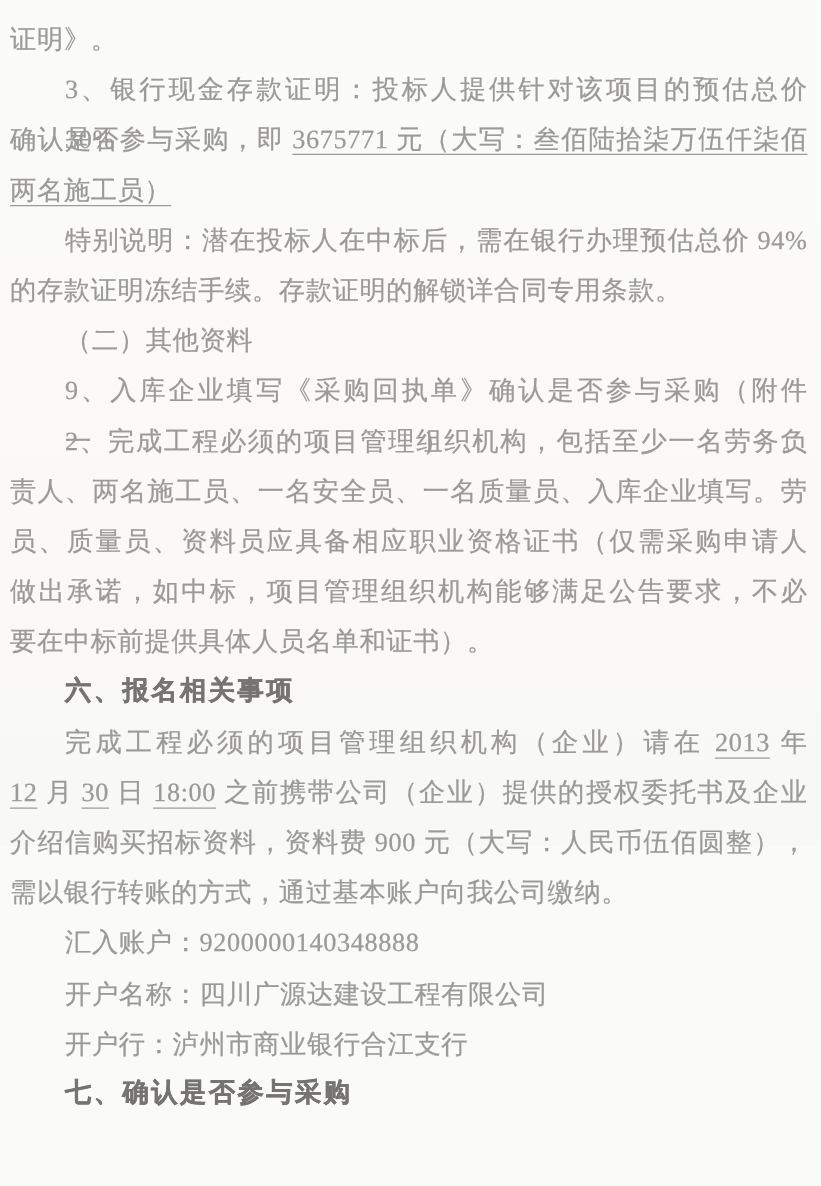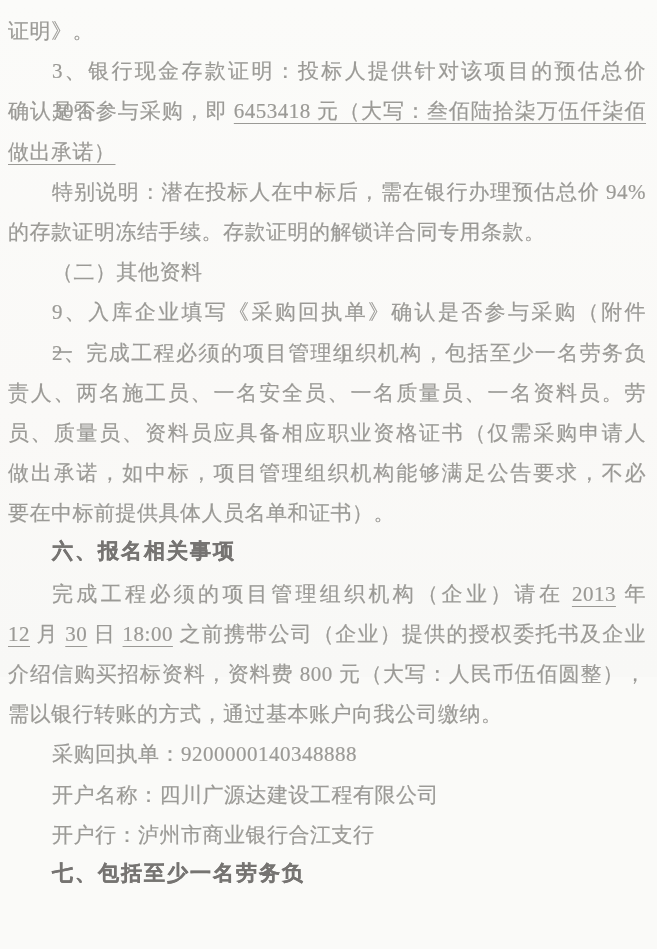--- a/index.html
+++ b/index.html
@@ -24,54 +24,54 @@
     font-size:21px;
     height:40.2px;
     line-height:40.2px;
     color:var(--body-color);
     letter-spacing:0.5px;
     -webkit-text-stroke:0.2px var(--body-color);
   }
   .line.indent{padding-left:44px;}
   .line.justify{text-align:justify;text-align-last:justify;}
   .line.heading{
-    font-family:Liberation Mono, monospace;
+    font-family:Liberation Sans, sans-serif;
     font-weight:bold;
     color:var(--heading-color);
     -webkit-text-stroke:0.3px var(--heading-color);
     letter-spacing:2px;
   }
   .seg{white-space:pre-wrap;}
   .seg.u{
     text-decoration:underline;
     text-underline-offset:5px;
     text-decoration-thickness:1.4px;
   }
 </style>
 </head>
 <body>
 
 <div class="page">
   <div id="doc-lines">
       <div class="line body"><span class="seg">证明》。</span></div>
       <div class="line body indent justify"><span class="seg">3、银行现金存款证明：投标人提供针对该项目的预估总价 30%</span></div>
-      <div class="line body justify"><span class="seg">确认是否参与采购，即 </span><span class="seg u">6453418 元（大写：叁佰陆拾柒万伍仟柒佰</span></div>
-      <div class="line body"><span class="seg u">做出承诺）</span></div>
+      <div class="line body justify"><span class="seg">确认是否参与采购，即 </span><span class="seg u">3675771 元（大写：叁佰陆拾柒万伍仟柒佰</span></div>
+      <div class="line body"><span class="seg u">两名施工员）</span></div>
       <div class="line body indent justify"><span class="seg">特别说明：潜在投标人在中标后，需在银行办理预估总价 94%</span></div>
       <div class="line body"><span class="seg">的存款证明冻结手续。存款证明的解锁详合同专用条款。</span></div>
       <div class="line body indent"><span class="seg">（二）其他资料</span></div>
       <div class="line body indent justify"><span class="seg">9、入库企业填写《采购回执单》确认是否参与采购（附件一）。</span></div>
       <div class="line body indent justify"><span class="seg">2、完成工程必须的项目管理组织机构，包括至少一名劳务负</span></div>
-      <div class="line body justify"><span class="seg">责人、两名施工员、一名安全员、一名质量员、一名资料员。劳</span></div>
+      <div class="line body justify"><span class="seg">责人、两名施工员、一名安全员、一名质量员、入库企业填写。劳</span></div>
       <div class="line body justify"><span class="seg">员、质量员、资料员应具备相应职业资格证书（仅需采购申请人</span></div>
       <div class="line body justify"><span class="seg">做出承诺，如中标，项目管理组织机构能够满足公告要求，不必</span></div>
       <div class="line body"><span class="seg">要在中标前提供具体人员名单和证书）。</span></div>
       <div class="line heading indent"><span class="seg">六、报名相关事项</span></div>
       <div class="line body indent justify"><span class="seg">完成工程必须的项目管理组织机构（企业）请在 </span><span class="seg u">2013</span><span class="seg"> 年</span></div>
       <div class="line body justify"><span class="seg u">12</span><span class="seg"> 月 </span><span class="seg u">30</span><span class="seg"> 日 </span><span class="seg u">18:00</span><span class="seg"> 之前携带公司（企业）提供的授权委托书及企业</span></div>
-      <div class="line body justify"><span class="seg">介绍信购买招标资料，资料费 800 元（大写：人民币伍佰圆整），</span></div>
+      <div class="line body justify"><span class="seg">介绍信购买招标资料，资料费 900 元（大写：人民币伍佰圆整），</span></div>
       <div class="line body"><span class="seg">需以银行转账的方式，通过基本账户向我公司缴纳。</span></div>
-      <div class="line body indent"><span class="seg">采购回执单：9200000140348888</span></div>
+      <div class="line body indent"><span class="seg">汇入账户：9200000140348888</span></div>
       <div class="line body indent"><span class="seg">开户名称：四川广源达建设工程有限公司</span></div>
       <div class="line body indent"><span class="seg">开户行：泸州市商业银行合江支行</span></div>
-      <div class="line heading indent"><span class="seg">七、包括至少一名劳务负</span></div>
+      <div class="line heading indent"><span class="seg">七、确认是否参与采购</span></div>
     </div>
 </div>
 
 </body></html>

